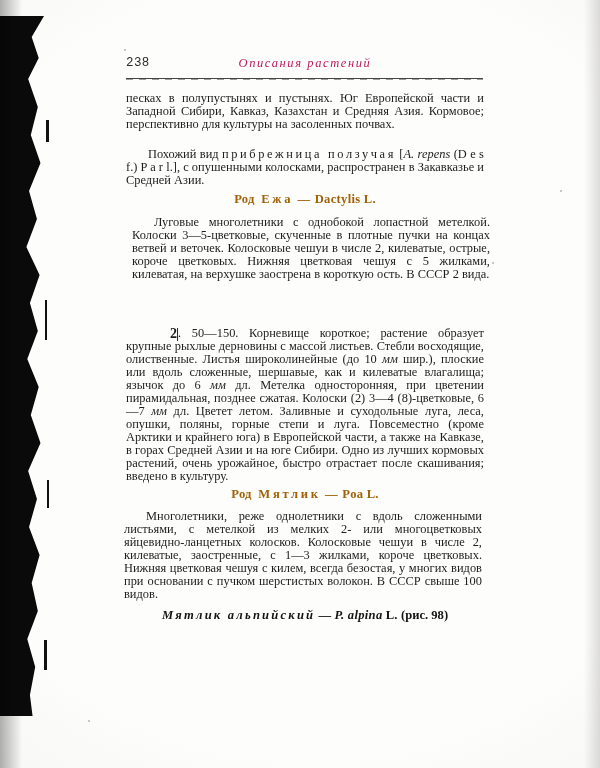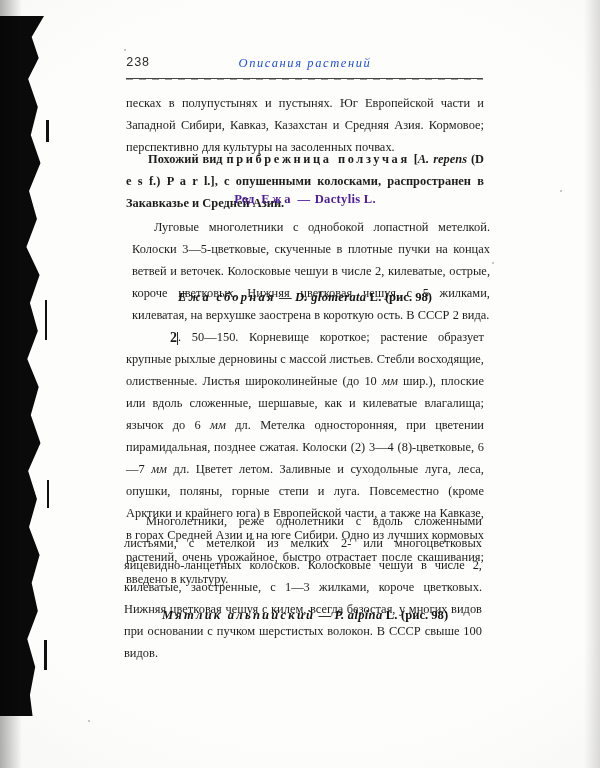--- a/index.html
+++ b/index.html
@@ -92,21 +92,21 @@
     font-family: Liberation Mono, monospace;
   }
   .head-title {
     position: absolute;
     left: 0;
     right: 0;
     top: 0;
     text-align: center;
     font-style: italic;
     font-size: 12.5px;
-    color: #1d4ed8;
+    color: #be185d;
     letter-spacing: 1.6px;
   }
   .head-rule {
     position: absolute;
     left: 126px;
     top: 78px;
     width: 357px;
     height: 1px;
     background: #1f1f1f;
     opacity: 0.82;
@@ -120,21 +120,21 @@
     height: 1px;
     background: repeating-linear-gradient(to right,
       rgba(40,40,40,0.55) 0 7px, rgba(40,40,40,0) 7px 13px);
   }
 
   
   .para {
     position: absolute;
     width: 358px;
     font-size: 12.4px;
-    line-height: 22px;
+    line-height: 13px;
     color: #1d1d1d;
     text-align: justify;
     text-justify: inter-word;
     hyphens: manual;
     letter-spacing: 0.02px;
   }
   .para.indent { text-indent: 22px; }
   .para .it { font-style: italic; }
   .para .sp { letter-spacing: 2.6px; }
   .para .lifeform {
@@ -146,21 +146,21 @@
     transform: translateY(0.5px);
   }
 
   
   .genus-head {
     position: absolute;
     width: 358px;
     text-align: center;
     font-size: 12.6px;
     font-weight: 700;
-    color: #4c1d95;
+    color: #a16207;
     letter-spacing: 0.2px;
   }
   .genus-head .ru { letter-spacing: 2.7px; }
   .genus-head .dash { letter-spacing: 0.2px; padding: 0 1px; }
   .genus-head .lat { letter-spacing: 0.3px; }
 
   
   .species-head {
     position: absolute;
     width: 358px;
@@ -194,47 +194,46 @@
   <div class="running-head">
     <span class="folio">238</span>
     <span class="head-title">Описания растений</span>
   </div>
   <div class="head-rule"></div>
 
   <div class="para" style="left:126px; top:92px;">
     <span>песках в полупустынях и пустынях. Юг Европейской части и Западной Сибири, Кавказ, Казахстан и Средняя Азия. Кормовое; перспективно для культуры на засоленных почвах.</span>
   </div>
 
-  <div class="para indent" style="left:126px; top:148px;font-weight:bold;">
+  <div class="para indent" style="left:126px; top:148px;">
     <span>Похожий вид </span><span class="sp">прибрежница ползучая</span><span> [</span><span class="it">A. repens</span><span> (D e s f.) P a r l.], с опушенными колосками, распространен в Закавказье и Средней Азии.</span>
   </div>
 
   <div class="genus-head" style="left:126px; top:192px;">
     <span>Род</span>&nbsp;
     <span class="ru">Ежа</span>
     <span class="dash">—</span>
     <span class="lat">Dactylis</span>&nbsp;<span>L.</span>
   </div>
 
   <div class="para indent" style="left:126px; top:216px;margin-left:6px;">
     <span>Луговые многолетники с однобокой лопастной метелкой. Колоски 3—5-цветковые, скученные в плотные пучки на концах ветвей и веточек. Колосковые чешуи в числе 2, килеватые, острые, короче цветковых. Нижняя цветковая чешуя с 5 жилками, килеватая, на верхушке заострена в короткую ость. В СССР 2 вида.</span>
   </div>
 
-  <div class="species-head" style="left:126px; top:290px;">
-    <span class="ru">Ежа сборная</span>
-    <span class="auth">—</span>
-    <span class="lat">D. glomerata</span>
-    <span class="auth">L.</span>
-    <span class="fig">(рис. 98)</span>
-  </div>
 
   <div class="para indent" style="left:126px; top:326px;">
     <span class="lifeform">2|</span><span>. 50—150. Корневище короткое; растение образует крупные рыхлые дерновины с массой листьев. Стебли восходящие, олиственные. Листья широколинейные (до 10 </span><span class="it">мм</span><span> шир.), плоские или вдоль сложенные, шершавые, как и килеватые влагалища; язычок до 6 </span><span class="it">мм</span><span> дл. Метелка односторонняя, при цветении пирамидальная, позднее сжатая. Колоски (2) 3—4 (8)-цветковые, 6—7 </span><span class="it">мм</span><span> дл. Цветет летом. Заливные и суходольные луга, леса, опушки, поляны, горные степи и луга. Повсеместно (кроме Арктики и крайнего юга) в Европейской части, а также на Кавказе, в горах Средней Азии и на юге Сибири. Одно из лучших кормовых растений, очень урожайное, быстро отрастает после скашивания; введено в культуру.</span>
   </div>
 
+  <div class="genus-head" style="left:126px; top:487px;">
+    <span>Род</span>&nbsp;
+    <span class="ru">Мятлик</span>
+    <span class="dash">—</span>
+    <span class="lat">Poa</span>&nbsp;<span>L.</span>
+  </div>
 
   <div class="para indent" style="left:124px; top:510px;">
     <span>Многолетники, реже однолетники с вдоль сложенными листьями, с метелкой из мелких 2- или многоцветковых яйцевидно-ланцетных колосков. Колосковые чешуи в числе 2, килеватые, заостренные, с 1—3 жилками, короче цветковых. Нижняя цветковая чешуя с килем, всегда безостая, у многих видов при основании с пучком шерстистых волокон. В СССР свыше 100 видов.</span>
   </div>
 
   <div class="species-head" style="left:126px; top:608px;">
     <span class="ru">Мятлик альпийский</span>
     <span class="auth">—</span>
     <span class="lat">P. alpina</span>
     <span class="auth">L.</span>

